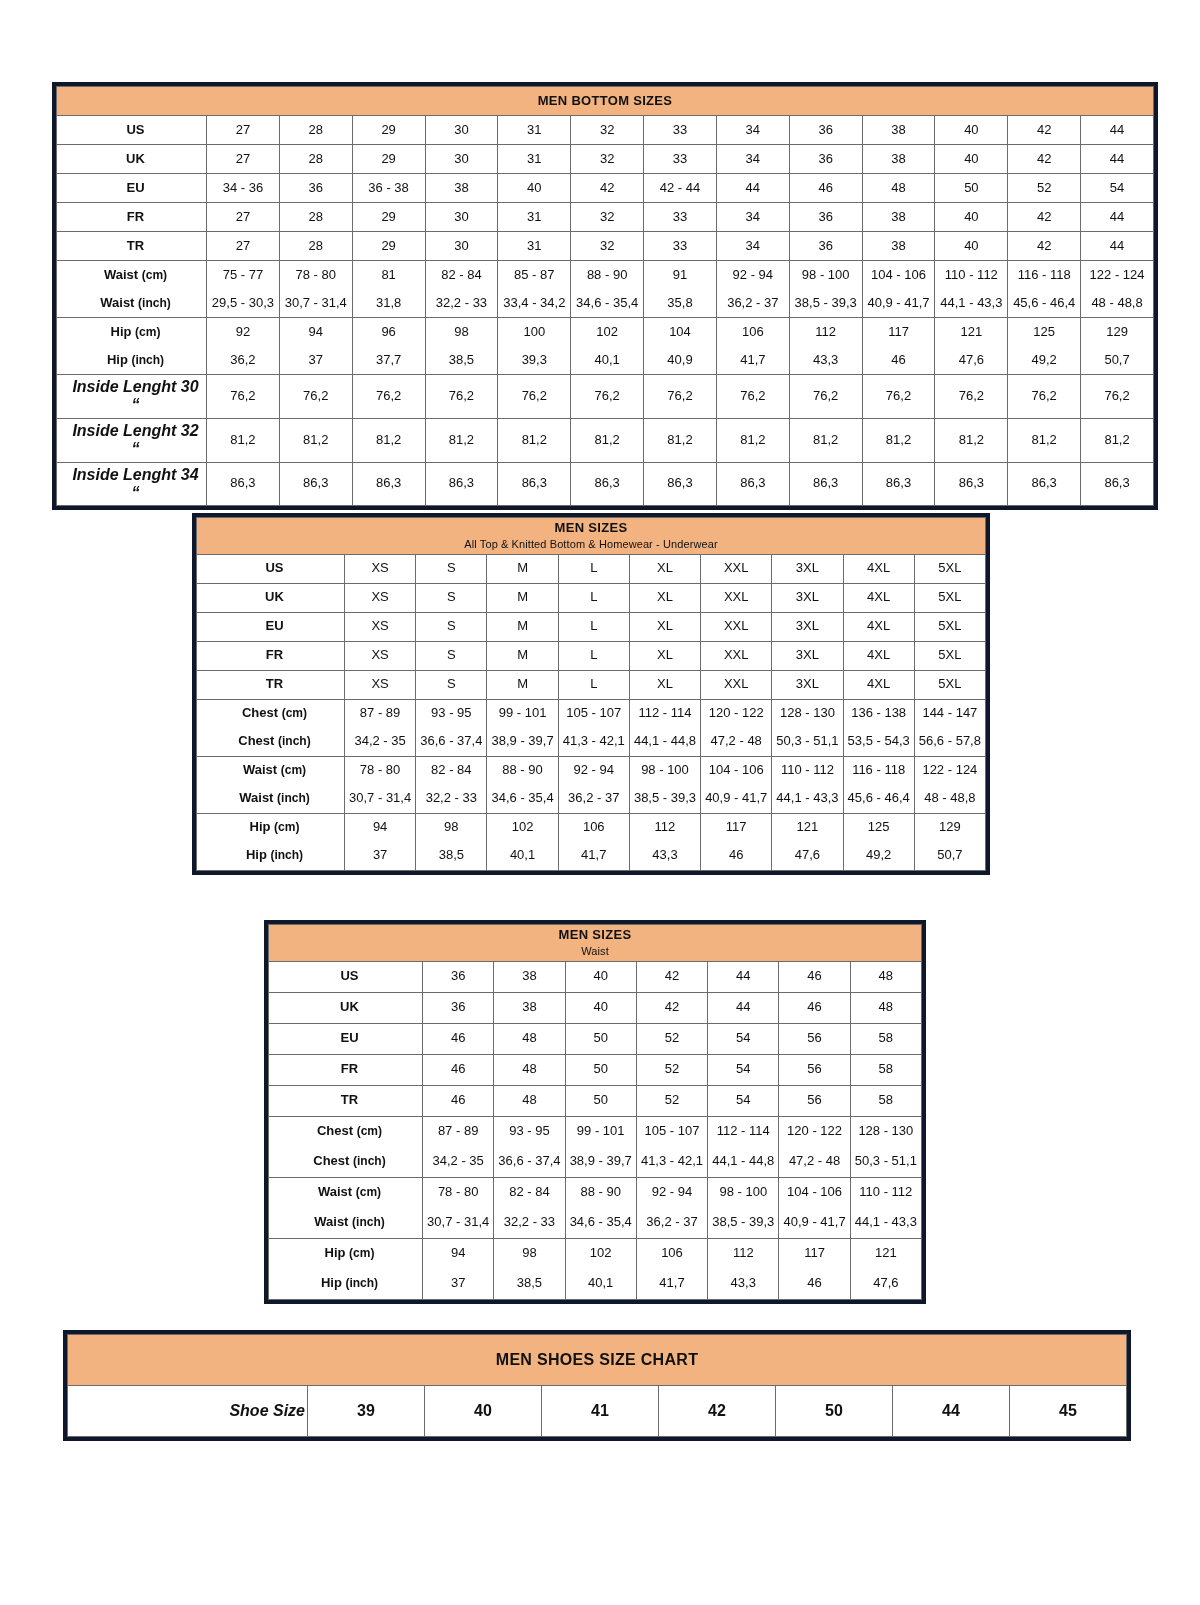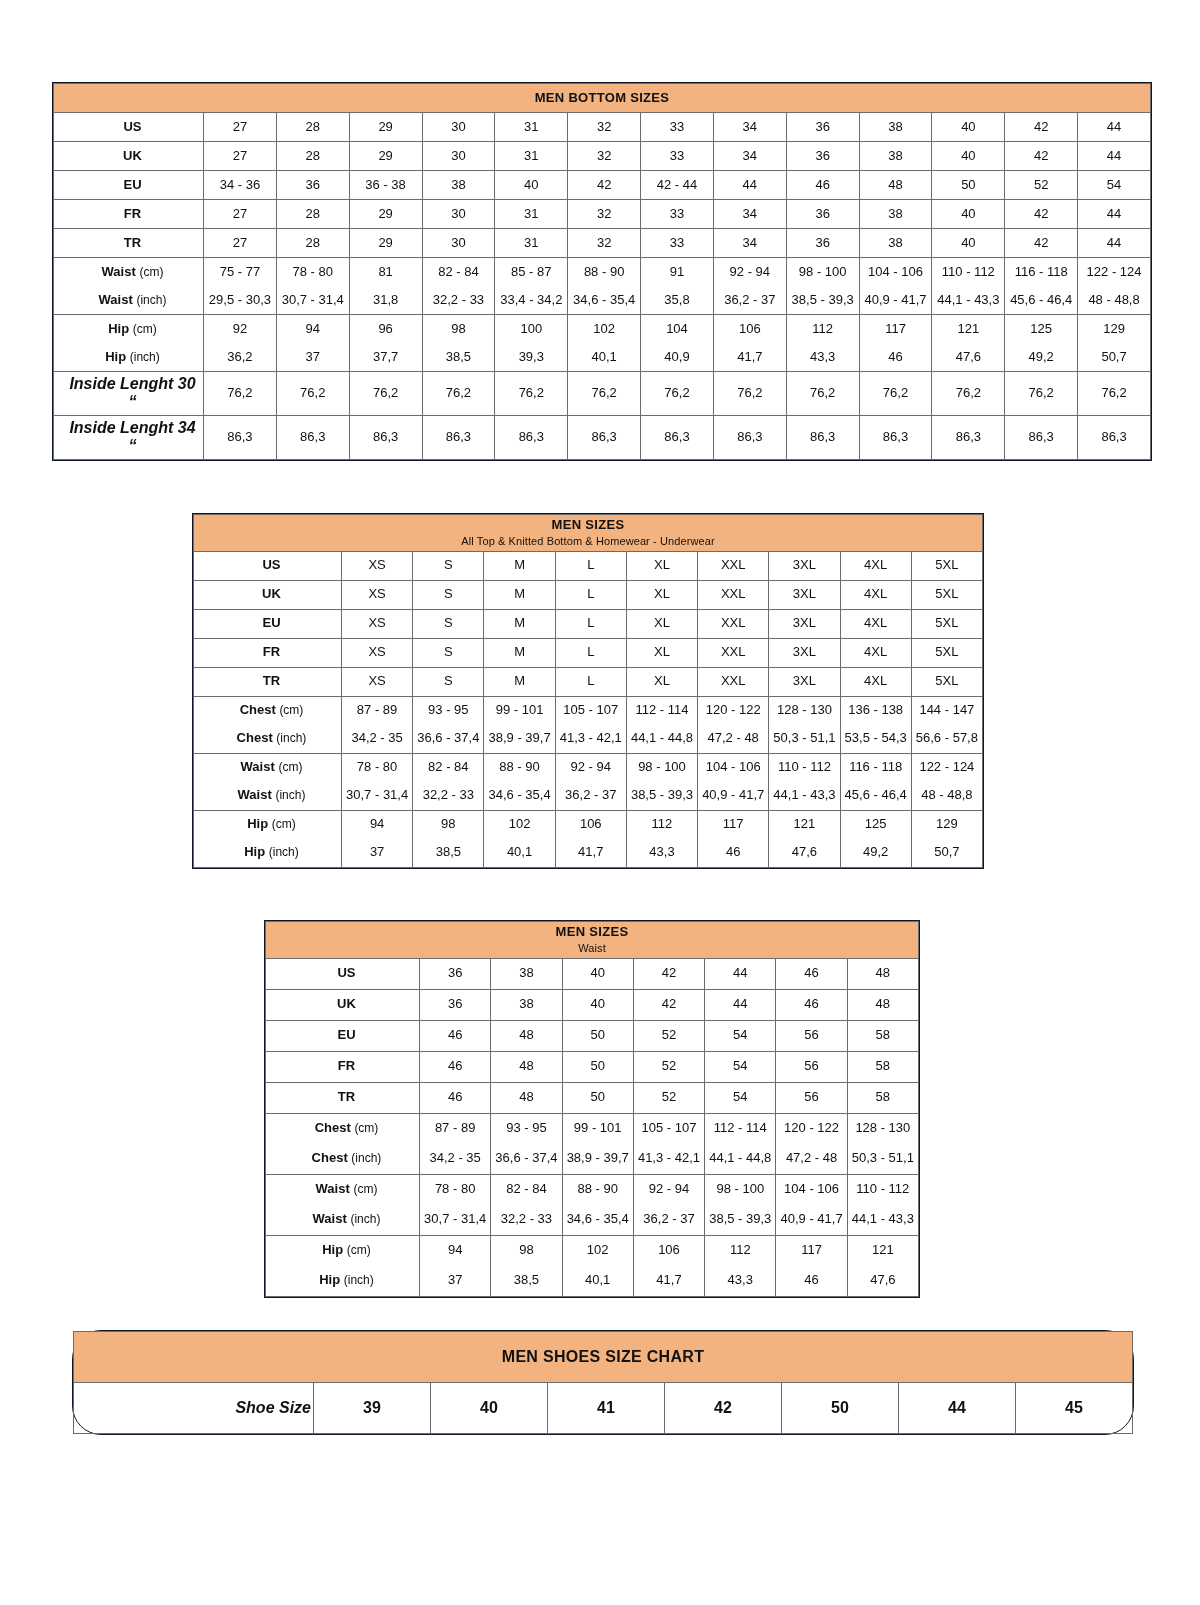--- a/index.html
+++ b/index.html
@@ -16,21 +16,21 @@
   }
   .page {
     width: 1200px;
     min-height: 1605px;
     position: relative;
     padding: 0;
     box-sizing: border-box;
   }
   .chart {
     position: absolute;
-    border: 1px solid #0f172a;
+    border: 4px solid #0f172a;
     border-collapse: collapse;
     background: #fff;
   }
   table.tbl {
     border-collapse: collapse;
     width: 100%;
     table-layout: fixed;
   }
   table.tbl td, table.tbl th {
     border: 1px solid #6b6b6b;
@@ -57,21 +57,21 @@
     margin-top: 2px;
     letter-spacing: 0.1px;
   }
   .rowlabel {
     text-align: center;
     padding-left: 10px !important;
     font-weight: bold;
     font-size: 14px;
   }
   .rowlabel .unit {
-    font-weight: normal;
+    font-weight: bold;
     font-size: 12px;
   }
   .rowlabel.small {
     font-size: 16px;
     font-style: italic;
   }
   .val-sm {
     font-size: 11.5px;
   }
   .pair-top td {
@@ -105,24 +105,23 @@
   #chart-blazer {
     left: 264px;
     top: 920px;
     width: 654px;
   }
   #chart-blazer .c0 { width: 154px; }
   #chart-blazer table.tbl td { height: 24px; }
 
   
   #chart-shoes {
-    left: 72px;
+    left: 63px;
     top: 1330px;
     width: 1060px;
-    border-radius: 29px;
   }
   #chart-shoes table.tbl td { height: 44px; font-size: 16px; font-weight: bold;}
   #chart-shoes .c0 { width: 240px; }
   #chart-shoes .shoe-label {
     text-align: right;
     padding-left: 18px !important;
     font-weight: bold;
     font-size: 16px;
     font-style: italic;
   }
@@ -306,20 +305,36 @@
           <td>76,2</td>
           <td>76,2</td>
           <td>76,2</td>
           <td>76,2</td>
           <td>76,2</td>
           <td>76,2</td>
           <td>76,2</td>
           <td>76,2</td>
         </tr>
         <tr>
+          <td class="rowlabel small">Inside Lenght 32 “</td>
+          <td>81,2</td>
+          <td>81,2</td>
+          <td>81,2</td>
+          <td>81,2</td>
+          <td>81,2</td>
+          <td>81,2</td>
+          <td>81,2</td>
+          <td>81,2</td>
+          <td>81,2</td>
+          <td>81,2</td>
+          <td>81,2</td>
+          <td>81,2</td>
+          <td>81,2</td>
+        </tr>
+        <tr>
           <td class="rowlabel small">Inside Lenght 34 “</td>
           <td>86,3</td>
           <td>86,3</td>
           <td>86,3</td>
           <td>86,3</td>
           <td>86,3</td>
           <td>86,3</td>
           <td>86,3</td>
           <td>86,3</td>
           <td>86,3</td>

